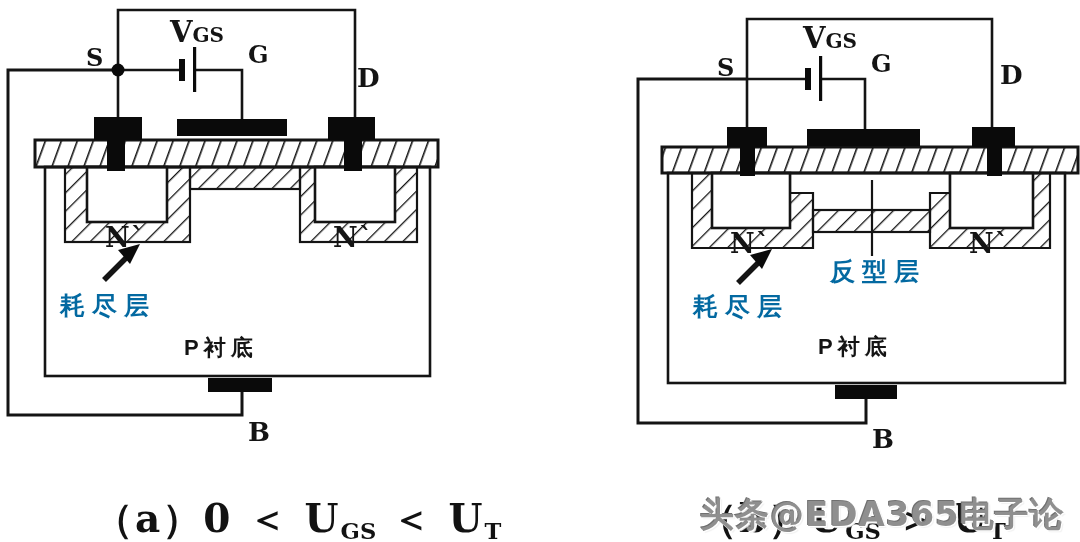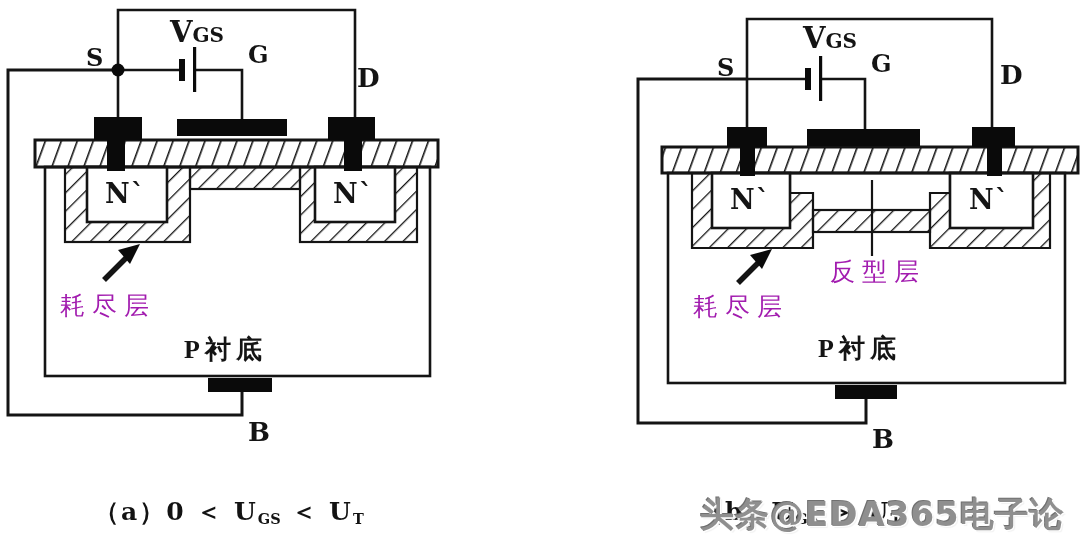--- a/index.html
+++ b/index.html
@@ -4,29 +4,29 @@
 <style>
   html,body{margin:0;padding:0;background:#ffffff;}
   #stage{
     position:relative;width:1080px;height:542px;background:#ffffff;overflow:hidden;
     font-family:"DejaVu Serif","Liberation Serif",serif;
   }
   svg{position:absolute;left:0;top:0;}
   .lbl{position:absolute;color:#141414;font-weight:bold;line-height:1;white-space:nowrap;}
   .term{font-size:24px;}
   .term-d{font-size:26px;}
-  .nplus{font-size:27px;letter-spacing:1px;}
+  .nplus{font-size:27px;letter-spacing:1px;margin-top:44px;}
   .cjk{
     font-family:"DejaVu Sans","Liberation Sans",sans-serif;
-    font-weight:400;font-size:25px;letter-spacing:7px;color:#a21caf;
+    font-weight:700;font-size:25px;letter-spacing:7px;color:#0369a1;
   }
-  .psub{font-family:Liberation Serif, serif;font-weight:600;font-size:26px;letter-spacing:5px;}
+  .psub{font-family:Liberation Sans, sans-serif;font-weight:600;font-size:22px;letter-spacing:5px;}
   .vgs .v{font-size:29px;}
   .vgs .vsub{font-size:20px;}
-  .caption{font-size:25px;letter-spacing:2px;color:#121212;}
+  .caption{font-size:39px;letter-spacing:2px;color:#121212;}
   .caption sub{font-size:0.58em;vertical-align:-0.3em;letter-spacing:0;}
   .watermark{
     position:absolute;z-index:5;
     font-family:"DejaVu Sans","Liberation Sans",sans-serif;
     font-weight:700;font-size:34px;letter-spacing:1px;color:#8f8f8f;
     text-shadow:1px 1px 0 #ffffff,2px 2px 1px #f2f2f2,-1px -1px 0 #707070;
   }
 </style>
 </head>
 <body>

